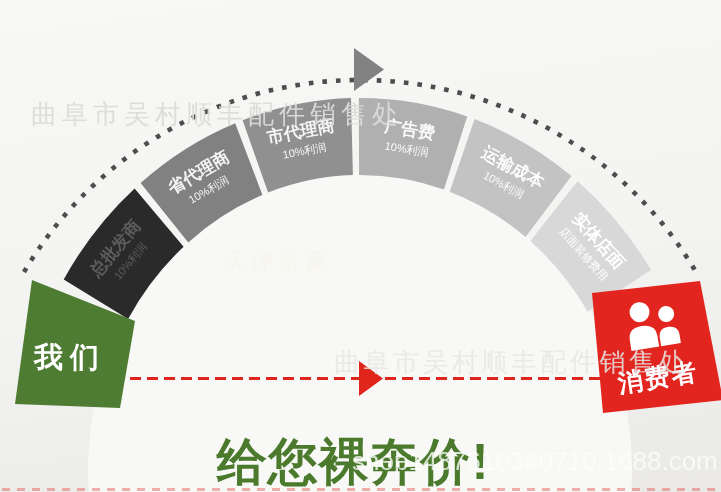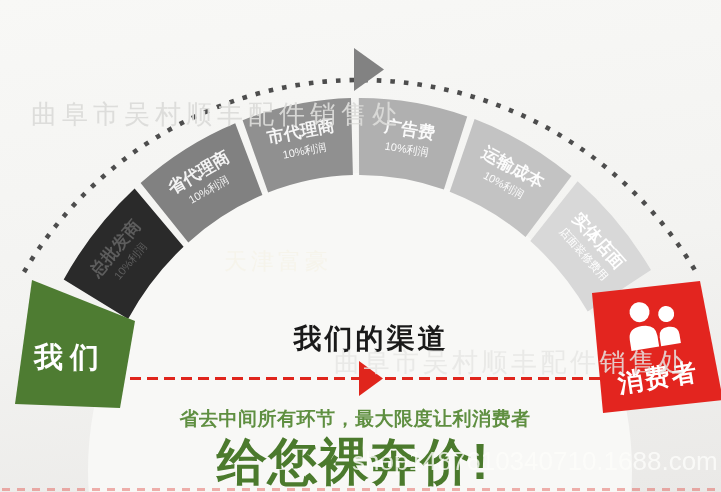--- a/index.html
+++ b/index.html
@@ -83,23 +83,21 @@
         <circle cx="14" cy="-17" r="8"></circle>
         <path d="M4,14 L4,5 Q4,-4 14,-4 Q24,-4 24,5 L24,14 Z"></path>
       </g>
       <g transform="translate(658,377) rotate(-9)">
         <text x="0" y="9" text-anchor="middle" font-size="25" font-weight="bold" letter-spacing="2" fill="#ffffff">消费者</text>
       </g>
       <line x1="2" y1="489.5" x2="719" y2="489.5" stroke="rgba(226,85,78,0.45)" stroke-width="3" stroke-dasharray="8 7"></line>
     </svg>
 
 
-  <div class="title-mid">我们的渠道</div>
 
-  <div class="foot1" style="color: rgb(95, 143, 65);">省去中间所有环节，最大限度让利消费者</div>
 
   <div class="foot2" style="color: rgb(75, 122, 45);">给您裸奔价!</div>
 
   <div class="wm wm-top">曲阜市吴村顺丰配件销售处</div>
 
   <div class="wm wm-brand">天津富豪</div>
 
   <div class="wm wm-mid">曲阜市吴村顺丰配件销售处</div>
 
   <div class="wm wm-shop">shop1487610340710.1688.com</div>

